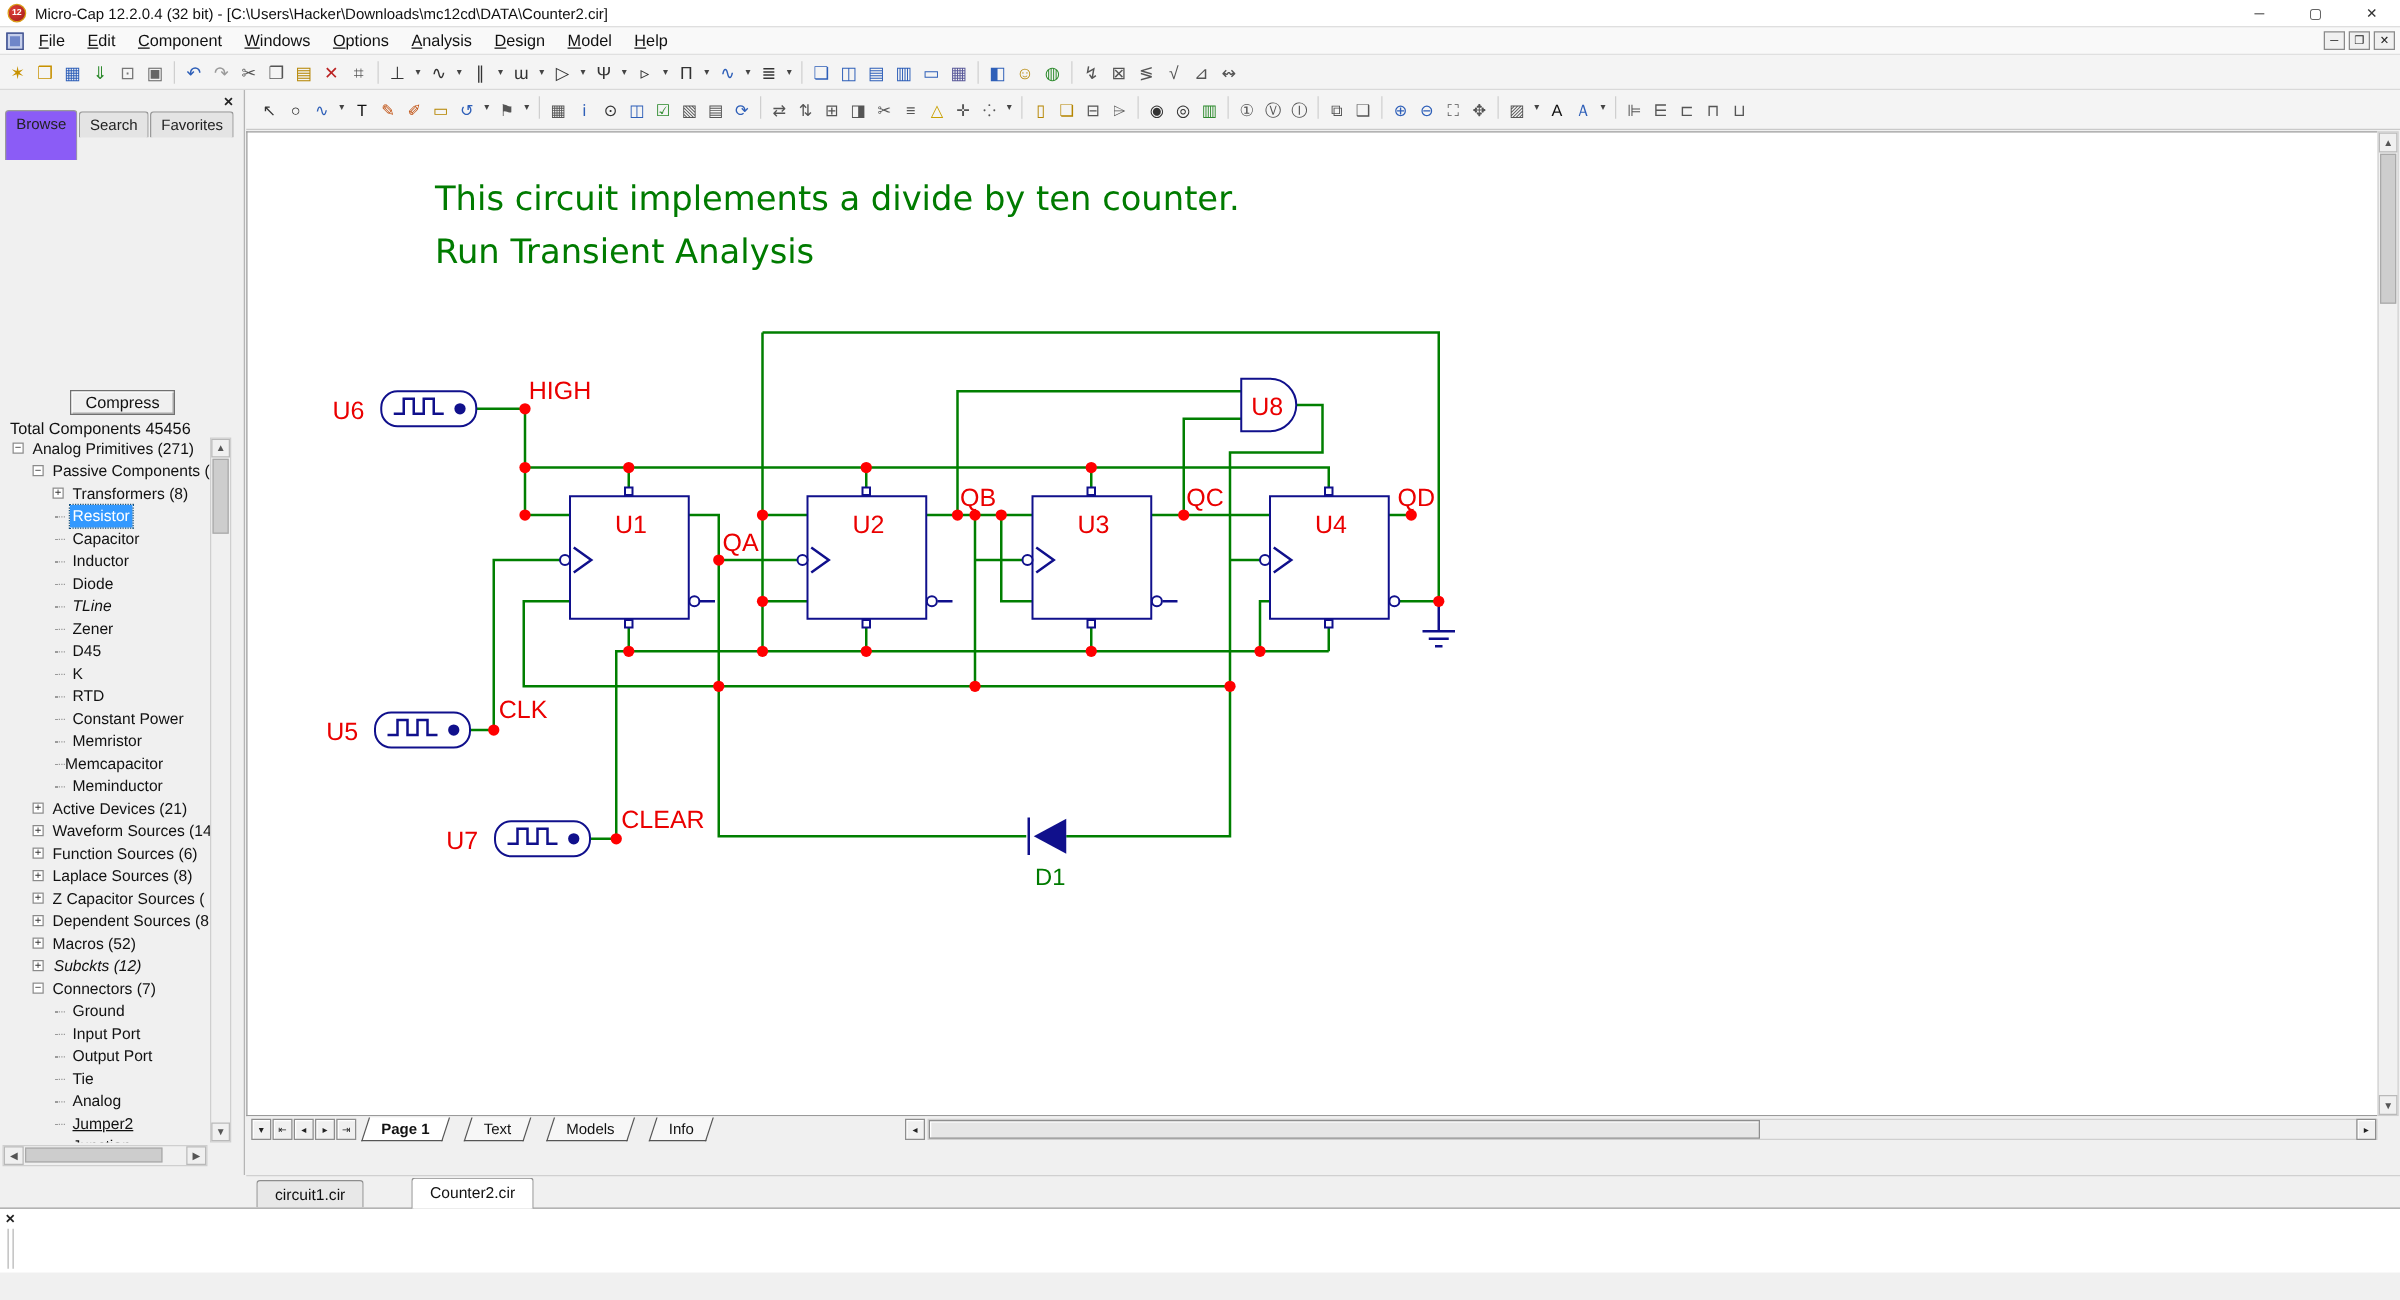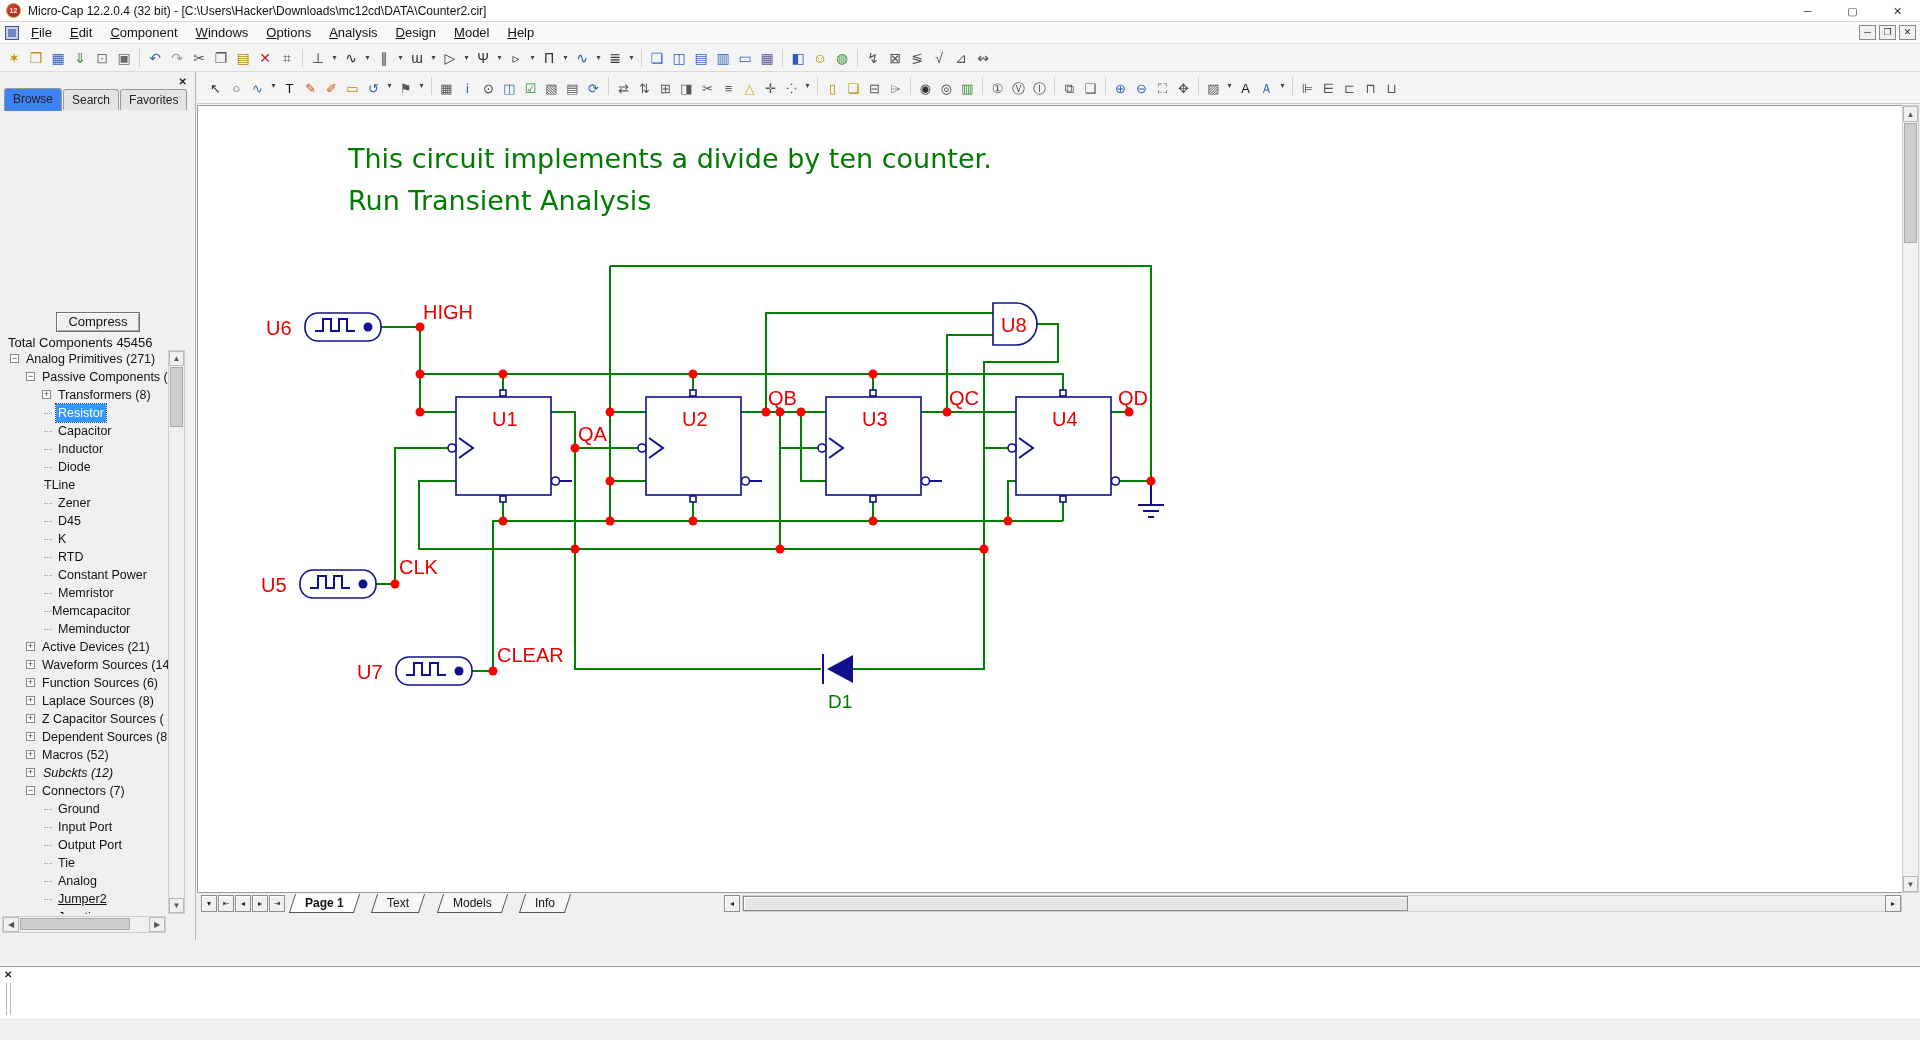--- a/index.html
+++ b/index.html
@@ -39,21 +39,21 @@
     background:#cfcfcf; }
 
   
   #sidebar { position:absolute; left:0; top:72px; width:196px; height:868px; background:#f0f0f0;
     border-right:1px solid #b5b5b5; }
   #panel-close { position:absolute; right:8px; top:4px; font-size:10px; color:#222; font-weight:bold; }
   #sb-tabs { position:absolute; left:4px; top:17px; height:21px; }
   .sb-tab { display:inline-block; padding:3px 8px; font-size:12px; color:#222;
     border:1px solid #9a9a9a; border-bottom:none; background:#e4e4e4; border-radius:3px 3px 0 0;
     margin-right:1px; }
-  .sb-tab.active { background:#3b82f6; position:relative; top:-1px; padding-bottom:5px; }
+  .sb-tab.active { background:#8b5cf6; position:relative; top:-1px; padding-bottom:22px; }
   #sb-preview { position:absolute; left:5px; top:38px; width:182px; height:264px; background:#fff;
     border:1px solid #8a8a8a; box-shadow:inset 1px 1px 0 #d0d0d0; }
   #compress-btn { position:absolute; left:56px; top:240px; width:84px; height:20px; background:#f0f0f0;
     border:1px solid #707070; box-shadow:inset 1px 1px 0 #ffffff, inset -1px -1px 0 #a8a8a8;
     font-size:13px; text-align:center; line-height:18px; color:#111; }
   #total-label { position:absolute; left:8px; top:263px; font-size:13px; color:#111; white-space:nowrap; }
   #tree { position:absolute; left:2px; top:278px; width:166px; height:564px; overflow:hidden;
     background:#f0f0f0; }
   .tree-row { position:relative; height:18px; line-height:18px; font-size:12.5px; color:#111;
     white-space:nowrap; }
@@ -182,21 +182,21 @@
         <div class="tree-row">
           <span class="tree-stub" style="left: 42px;"></span>
           <span class="tree-label" style="left: 54px;">Inductor</span>
         </div>
         <div class="tree-row">
           <span class="tree-stub" style="left: 42px;"></span>
           <span class="tree-label" style="left: 54px;">Diode</span>
         </div>
         <div class="tree-row">
           <span class="tree-stub" style="left: 42px;"></span>
-          <span class="tree-label" style="left: 40px;">TLine</span>
+          <span class="tree-label" style="left: 54px; font-style: italic;">TLine</span>
         </div>
         <div class="tree-row">
           <span class="tree-stub" style="left: 42px;"></span>
           <span class="tree-label" style="left: 54px;">Zener</span>
         </div>
         <div class="tree-row">
           <span class="tree-stub" style="left: 42px;"></span>
           <span class="tree-label" style="left: 54px;">D45</span>
         </div>
         <div class="tree-row">
@@ -456,20 +456,24 @@
       <span id="pg-navs"><div class="pg-nav" style="left: 4px;">▾</div><div class="pg-nav" style="left: 21px;">⇤</div><div class="pg-nav" style="left: 38px;">◂</div><div class="pg-nav" style="left: 55px;">▸</div><div class="pg-nav" style="left: 72px;">⇥</div></span>
       <span id="pg-tabs"><div class="pg-tab active" style="left: 95px;"><span>Page 1</span></div><div class="pg-tab" style="left: 177px;"><span>Text</span></div><div class="pg-tab" style="left: 243px;"><span>Models</span></div><div class="pg-tab" style="left: 325px;"><span>Info</span></div></span>
       <div class="pg-nav" style="left:527px;">◂</div>
       <div id="pg-hscroll" style="left:545px; width:1160px;">
         <div id="pg-thumb" style="left:0px; width:665px;"></div>
       </div>
       <div class="pg-nav" style="left:1688px;">▸</div>
     </div>
   </div>
 
+  <div id="filetabs">
+      <div class="file-tab" style="left: 8px;">circuit1.cir</div>
+      <div class="file-tab active" style="left: 132px;">Counter2.cir</div>
+    </div>
 
   <div id="bottom-panel">
     <div id="bp-close">✕</div>
     <div id="bp-grip"></div>
   </div>
 
 
 </div>
 
 </body></html>

